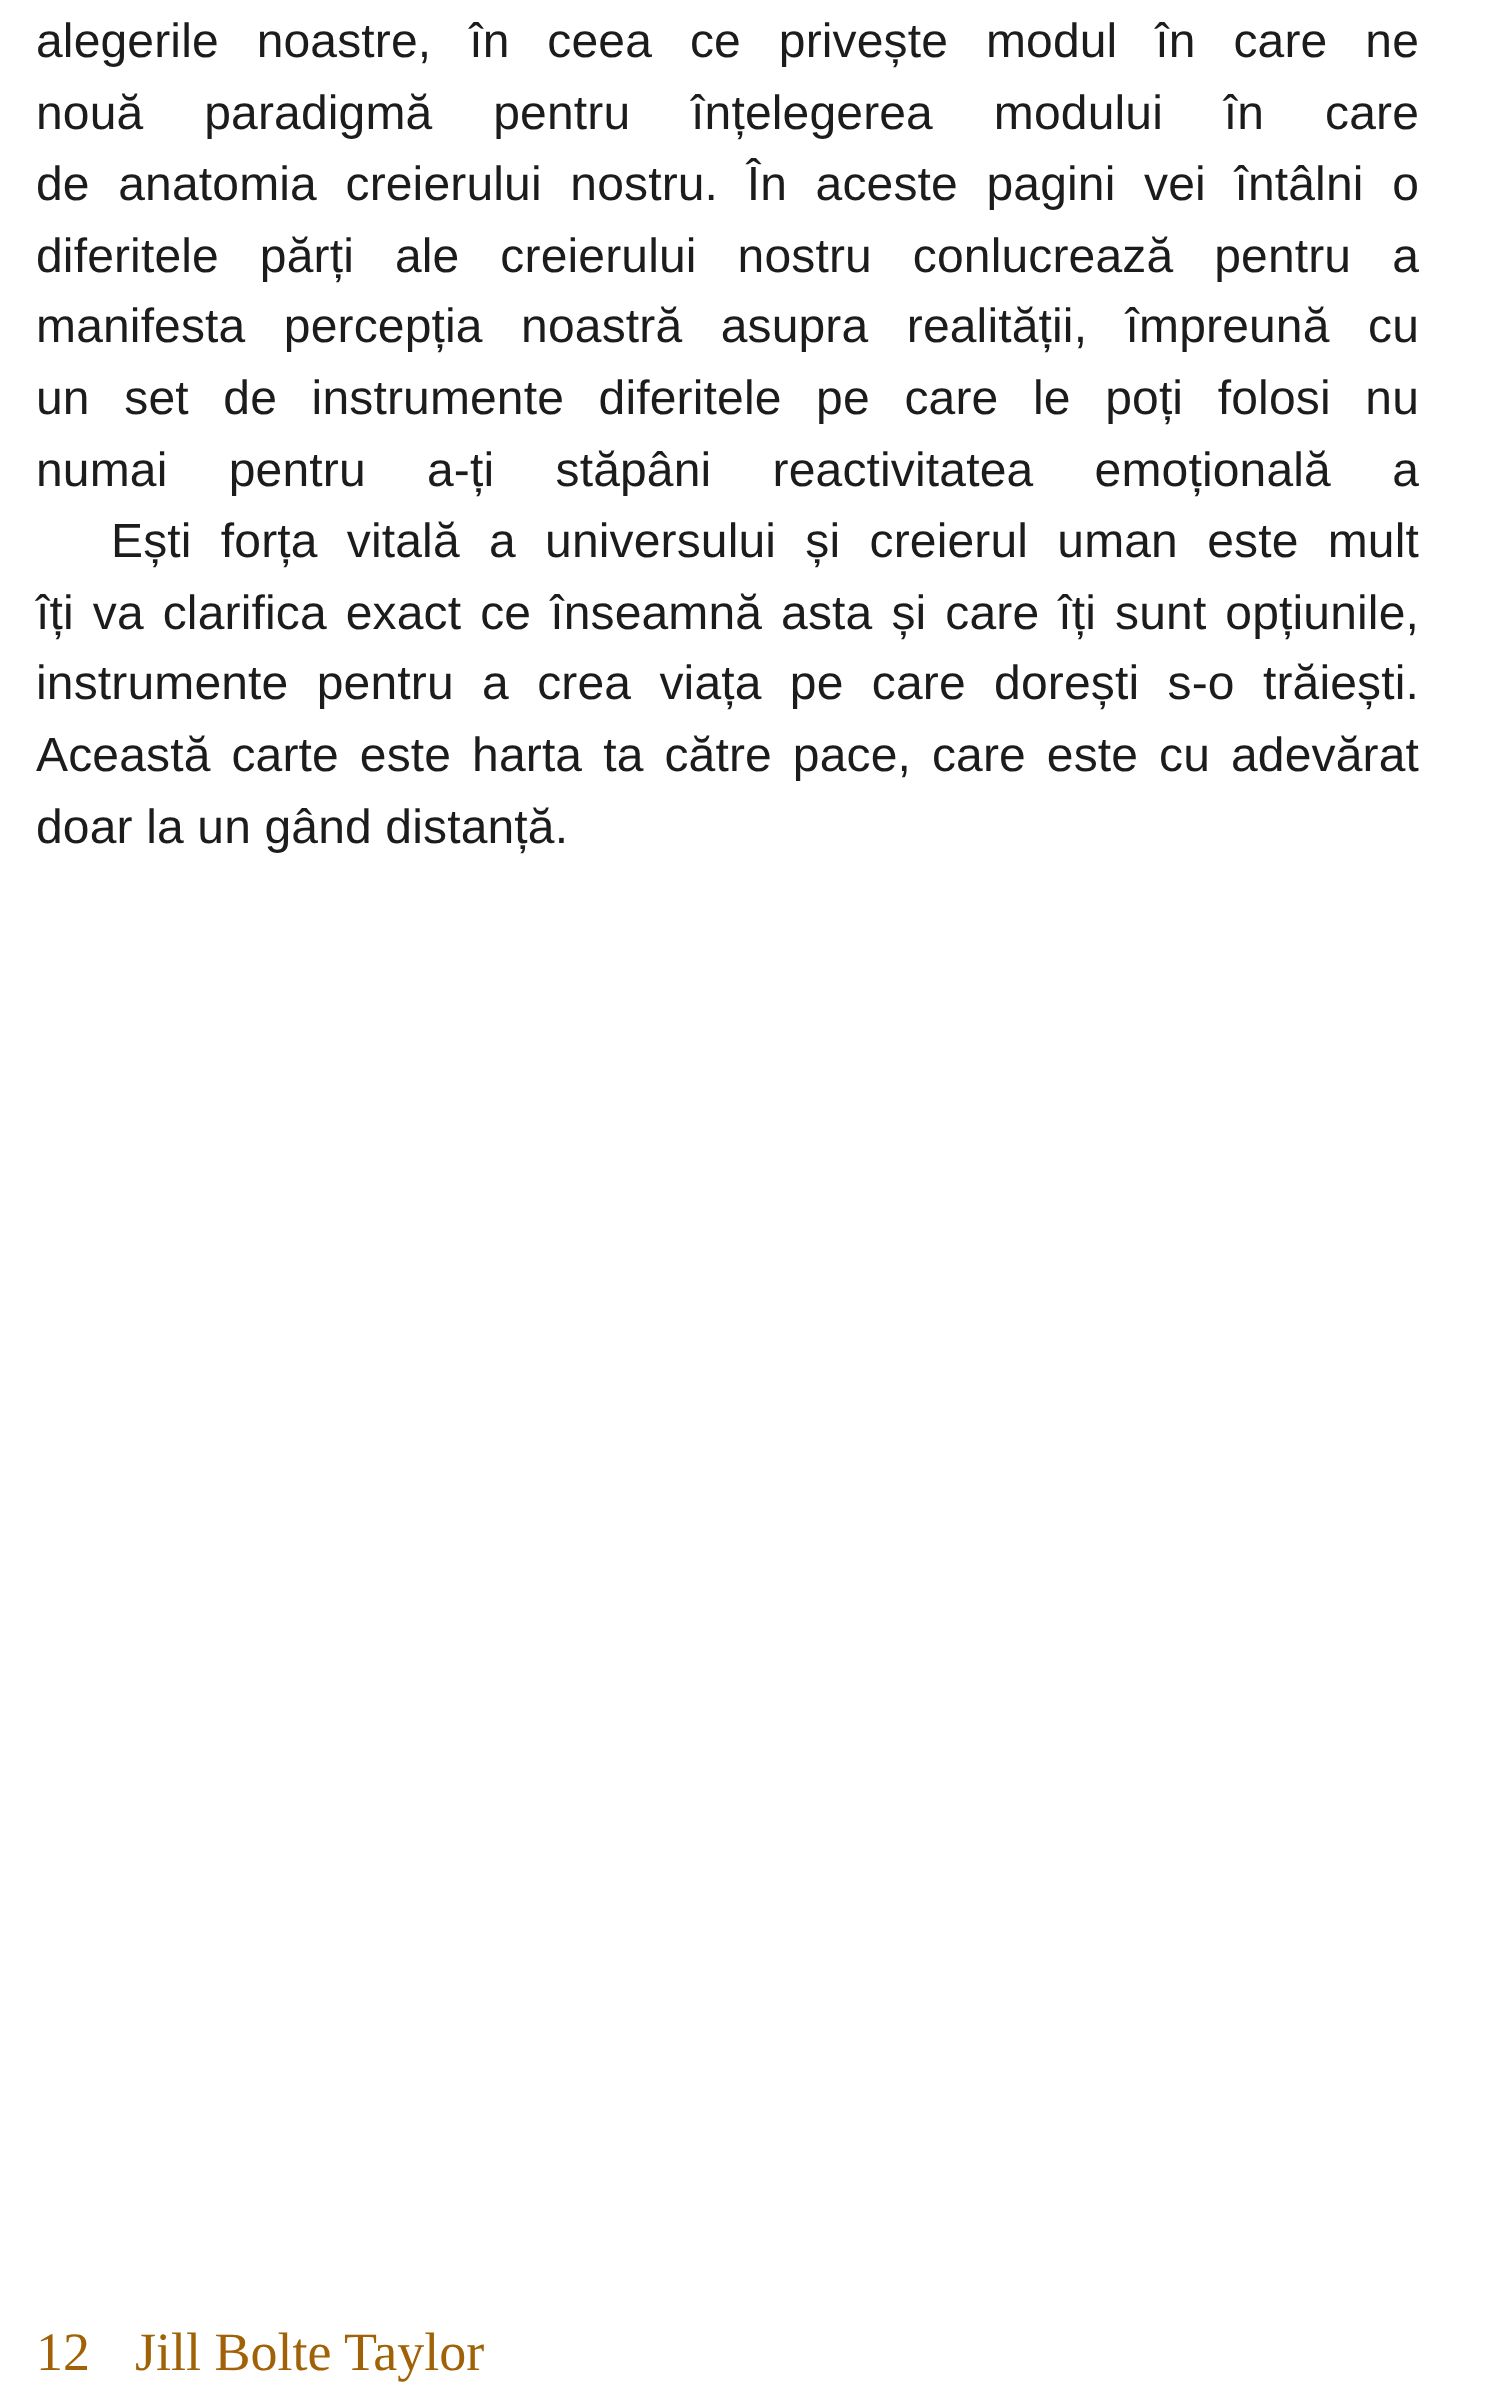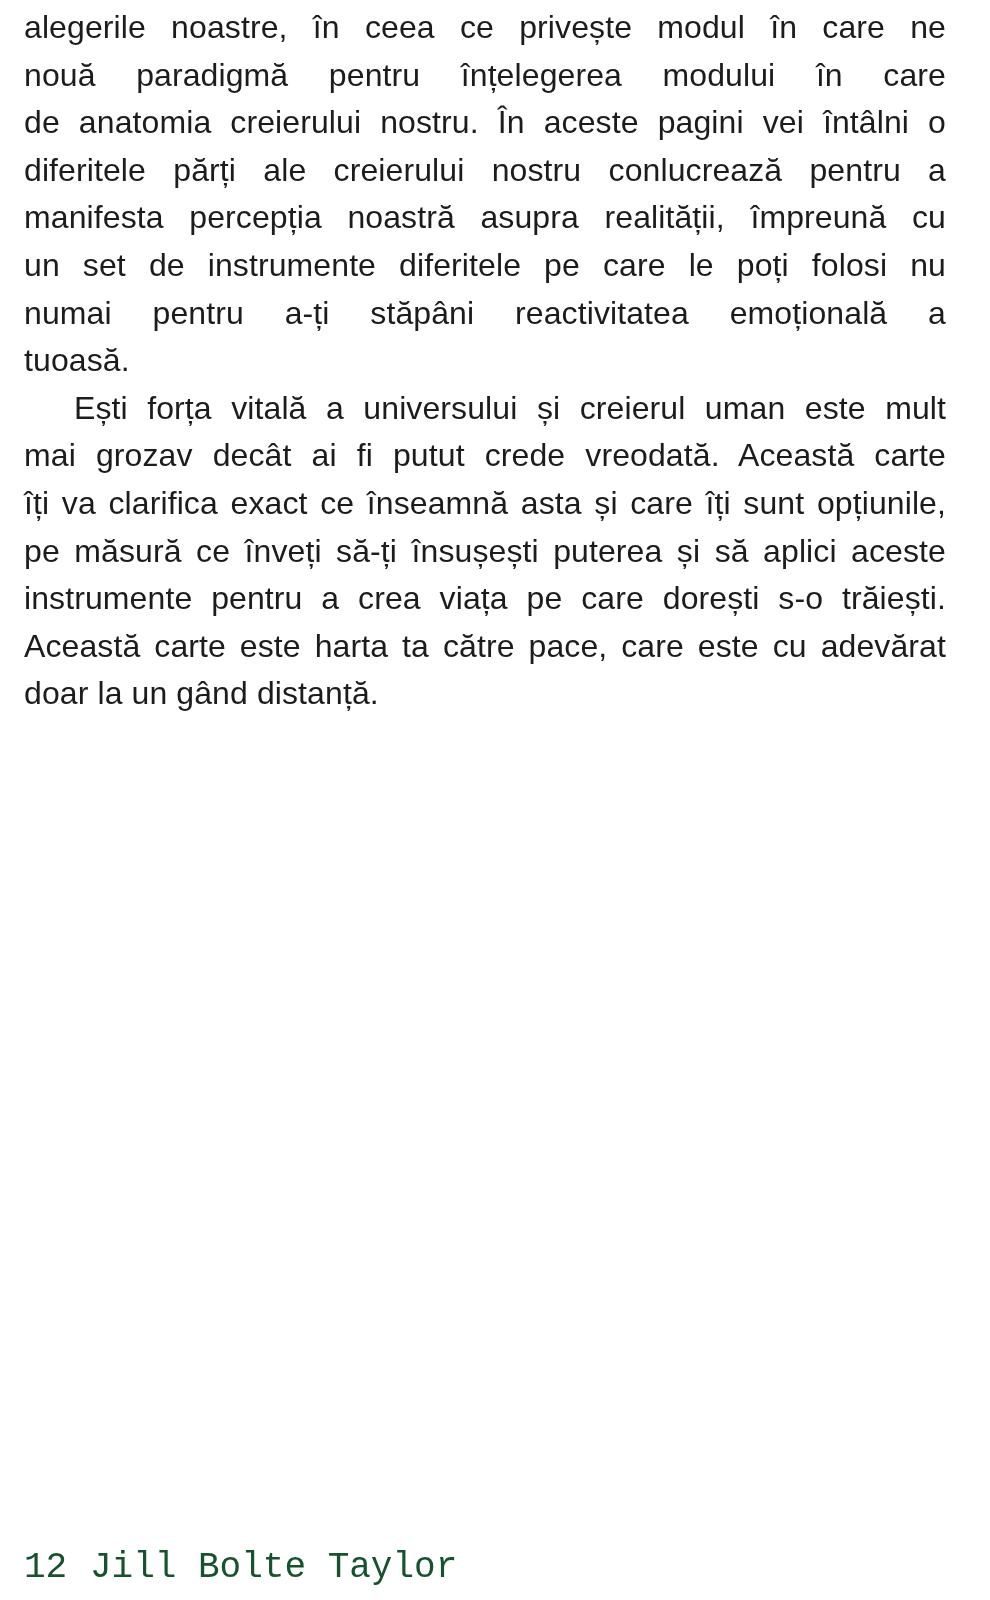--- a/index.html
+++ b/index.html
@@ -45,24 +45,24 @@
   }
   .line.first-indent {
     text-indent: 50px;
   }
   .footer {
     position: absolute;
     left: 24px;
     top: 1546px;
     width: 922px;
     height: 44px;
-    font-family: Liberation Mono, monospace;
+    font-family: Liberation Serif, serif;
     font-size: 36px;
     line-height: 44px;
-    color: #14532d;
+    color: #a16207;
   }
   .page-number {
     position: absolute;
     left: 0;
     top: 0;
   }
   .running-title {
     position: absolute;
     left: 66px;
     top: 0;
@@ -74,25 +74,22 @@
 
 <div class="page" style="color: rgb(28, 28, 28);">
   <div class="body-text">
       <div class="line">alegerile noastre, în ceea ce privește modul în care ne</div>
       <div class="line">nouă paradigmă pentru înțelegerea modului în care</div>
       <div class="line">de anatomia creierului nostru. În aceste pagini vei întâlni o</div>
       <div class="line">diferitele părți ale creierului nostru conlucrează pentru a</div>
       <div class="line">manifesta percepția noastră asupra realității, împreună cu</div>
       <div class="line">un set de instrumente diferitele pe care le poți folosi nu</div>
       <div class="line">numai pentru a-ți stăpâni reactivitatea emoțională a</div>
-      <div class="line para-last">tuoasă.</div>
       <div class="line first-indent">Ești forța vitală a universului și creierul uman este mult</div>
-      <div class="line">mai grozav decât ai fi putut crede vreodată. Această carte</div>
       <div class="line">îți va clarifica exact ce înseamnă asta și care îți sunt opțiunile,</div>
-      <div class="line">pe măsură ce înveți să-ți însușești puterea și să aplici aceste</div>
       <div class="line">instrumente pentru a crea viața pe care dorești s-o trăiești.</div>
       <div class="line">Această carte este harta ta către pace, care este cu adevărat</div>
       <div class="line para-last">doar la un gând distanță.</div>
     </div>
   <div class="footer">
     <span class="page-number">12</span>
     <span class="running-title">Jill Bolte Taylor</span>
   </div>
 </div>
 

